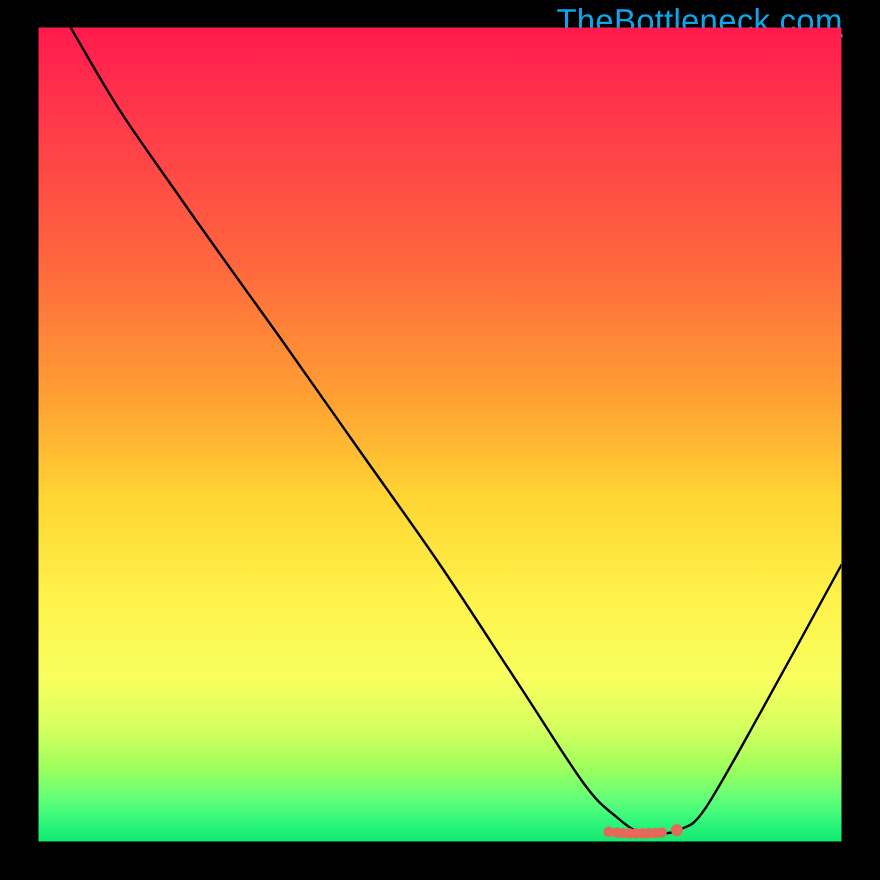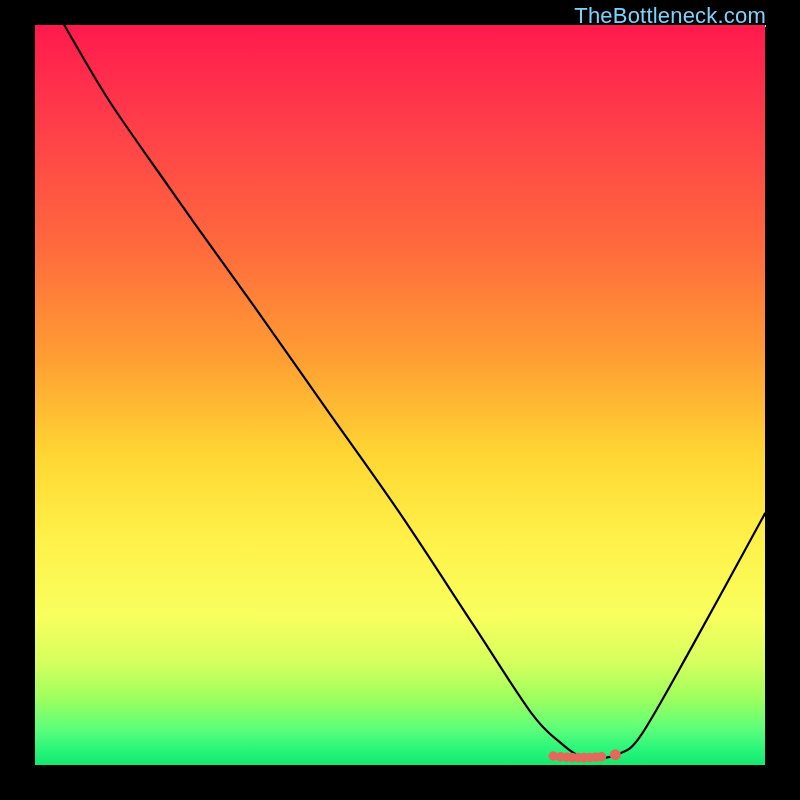--- a/index.html
+++ b/index.html
@@ -37,22 +37,22 @@
       #9eff5e 91%,
       #5eff7a 95%,
       #28f57a 98%,
       #14e86e 100%
     );
   }
   .watermark {
     position: absolute;
     top: 3px;
     right: 34px;
-    color: #7dd3fc;
-    font-size: 22px;
+    color: #0ea5e9;
+    font-size: 30px;
     font-weight: 400;
     letter-spacing: 0.2px;
     user-select: none;
     text-decoration: underline;
   }
   svg.overlay {
     position: absolute;
     left: 0;
     top: 0;
     width: 730px;

